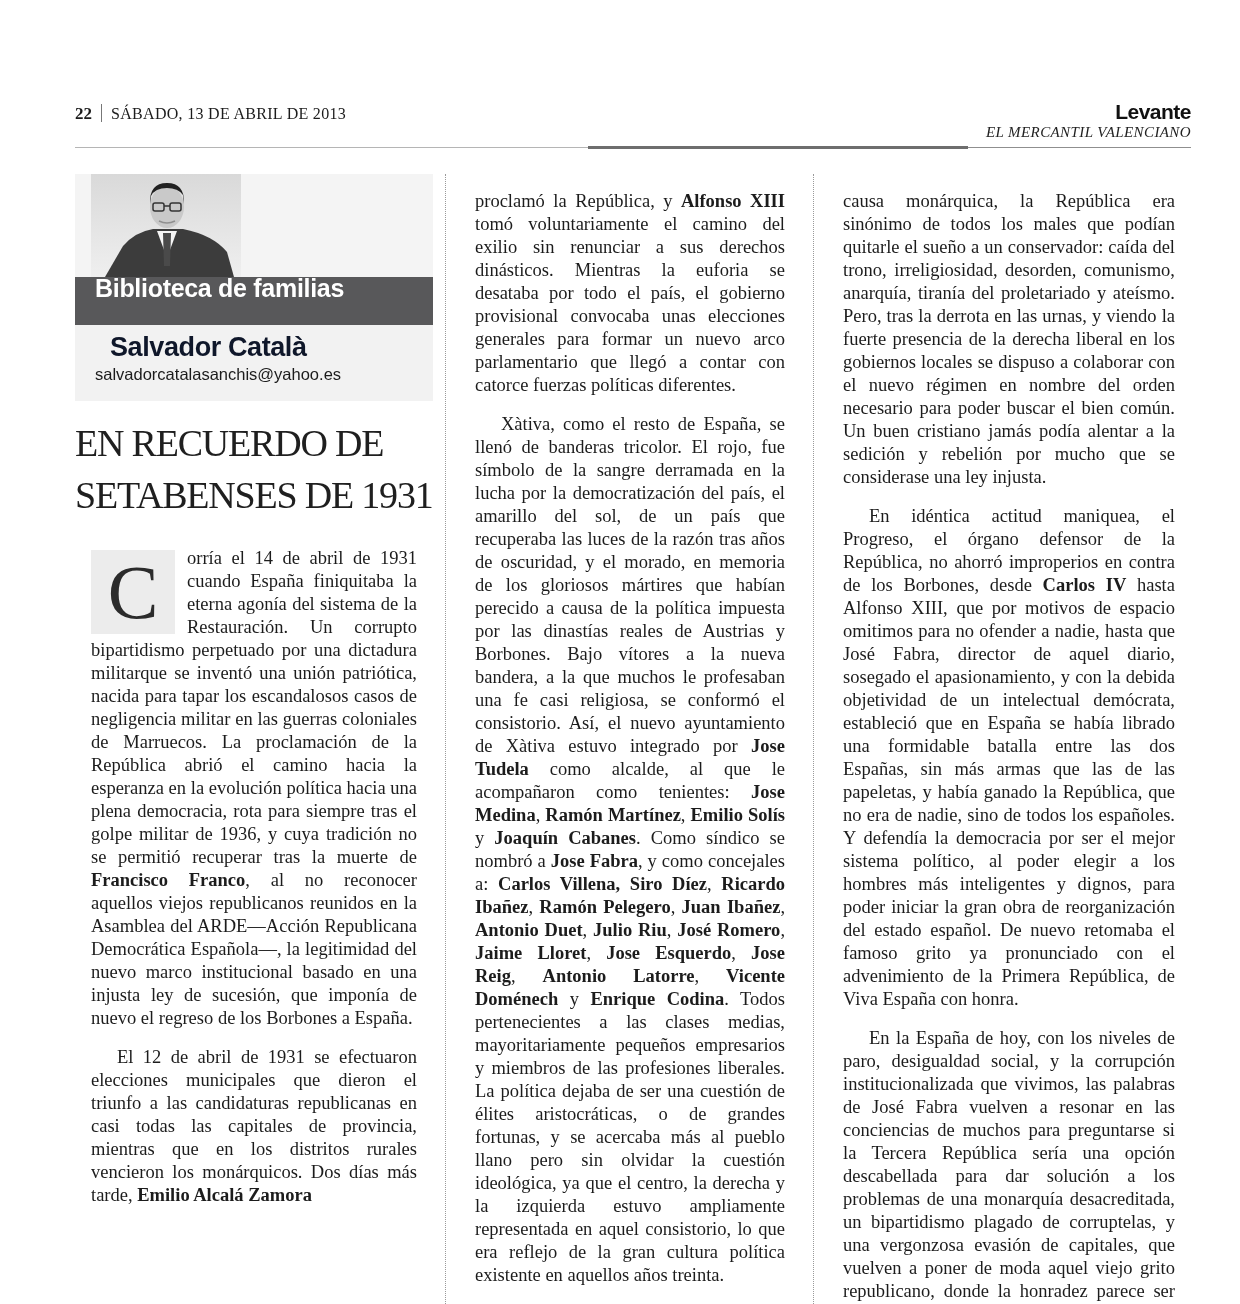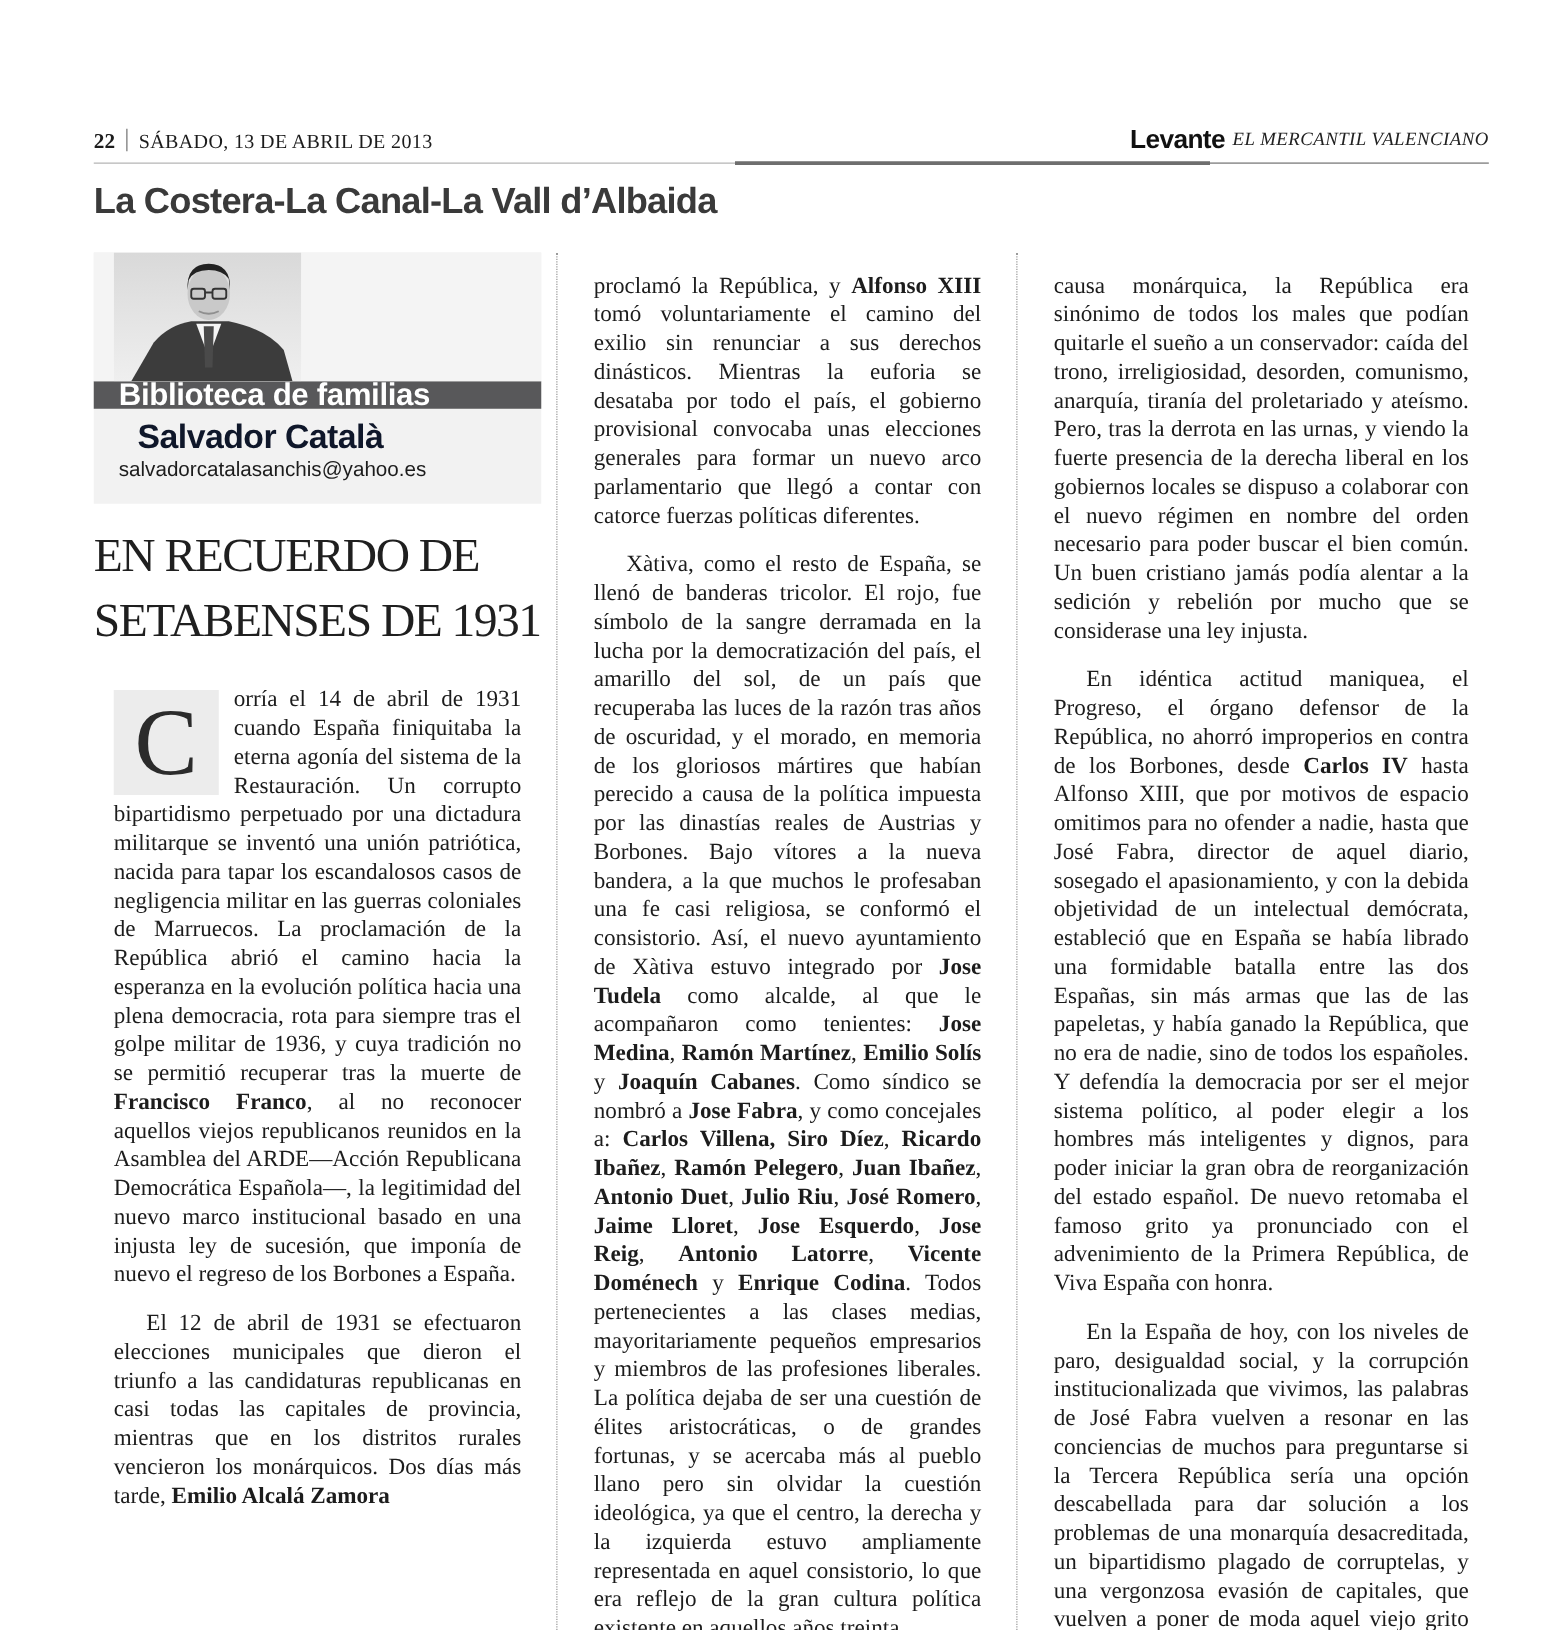--- a/index.html
+++ b/index.html
@@ -10,21 +10,21 @@
     position:relative;
   }
   .sheet{position:absolute;left:75px;top:0;width:1116px;}
 
   
   .folio{margin-top:100px;display:flex;align-items:baseline;justify-content:space-between;}
   .folio-left{display:flex;align-items:baseline;}
   .pagenum{font-weight:bold;font-size:17px;}
   .folio-bar{display:inline-block;width:1px;height:18px;background:#777;margin:0 9px;position:relative;top:3px;}
   .folio-date{font-size:16px;letter-spacing:.3px;}
-  .masthead{display:flex;align-items:center;}
+  .masthead{display:flex;align-items:flex-end;flex-direction:column;}
   .mast-primary{font-family:"Liberation Sans",sans-serif;font-weight:bold;font-size:21px;letter-spacing:-.5px;color:#111;}
   .mast-secondary{font-size:15px;margin-left:6px;letter-spacing:.4px;color:#222;font-style:italic;}
 
   
   .header-rule{position:relative;height:4px;margin-top:5px;}
   .header-rule .base{position:absolute;left:0;right:0;top:1px;height:1px;background:#b5b5b5;}
   .header-rule .dark{position:absolute;left:46%;width:34%;top:0;height:3px;background:#6e6e6e;}
   .header-rule .mid{position:absolute;left:80%;right:0;top:1px;height:1px;background:#8f8f8f;}
 
   
@@ -41,21 +41,21 @@
   .col3{width:364px;border-left:1px dotted #9a9a9a;margin-left:12px;padding-left:13px;}
   .col2,.col3{min-height:1018px;}
   .para{margin:16px;}
   .para.indent{text-indent:26px;}
   strong{font-weight:bold;}
 
   
   .author-card{background:#f2f2f2;width:358px;}
   .photo-strip{height:103px;background:#f4f4f4;position:relative;}
   .photo-strip svg{position:absolute;left:16px;top:0;}
-  .label-band{background:#58585a;height:22px;display:flex;align-items:center;}
+  .label-band{background:#58585a;height:48px;display:flex;align-items:flex-start;}
   .label-band .label-text{
     font-family:"Liberation Sans",sans-serif;font-weight:bold;color:#ffffff;
     font-size:25px;letter-spacing:-.3px;padding-left:20px;
   }
   .author-info{padding:11px 0 15px 20px;}
   .author-name{font-family:"Liberation Sans",sans-serif;font-weight:bold;font-size:27px;letter-spacing:-.4px;color:#0f172a;margin-left:15px;}
   .author-email{font-family:"Liberation Sans",sans-serif;font-size:16.5px;color:#1c1c1c;margin-top:4px;}
 
   
   .headline{margin:16px 0 26px;font-weight:normal;text-align:left;}
@@ -84,21 +84,20 @@
       <span class="mast-secondary">EL MERCANTIL VALENCIANO</span>
     </div>
   </div>
 
   <div class="header-rule">
     <div class="base"></div>
     <div class="dark"></div>
     <div class="mid"></div>
   </div>
 
-  <div class="section-title">La Costera-La Canal-La Vall d’Albaida</div>
 
   <div class="columns">
 
     <div class="col col1">
 
       <div class="author-card">
         <div class="photo-strip">
           <svg width="150" height="103" viewBox="0 0 150 103" aria-hidden="true">
             <defs>
               <linearGradient id="pg" x1="0" y1="0" x2="0" y2="1">

